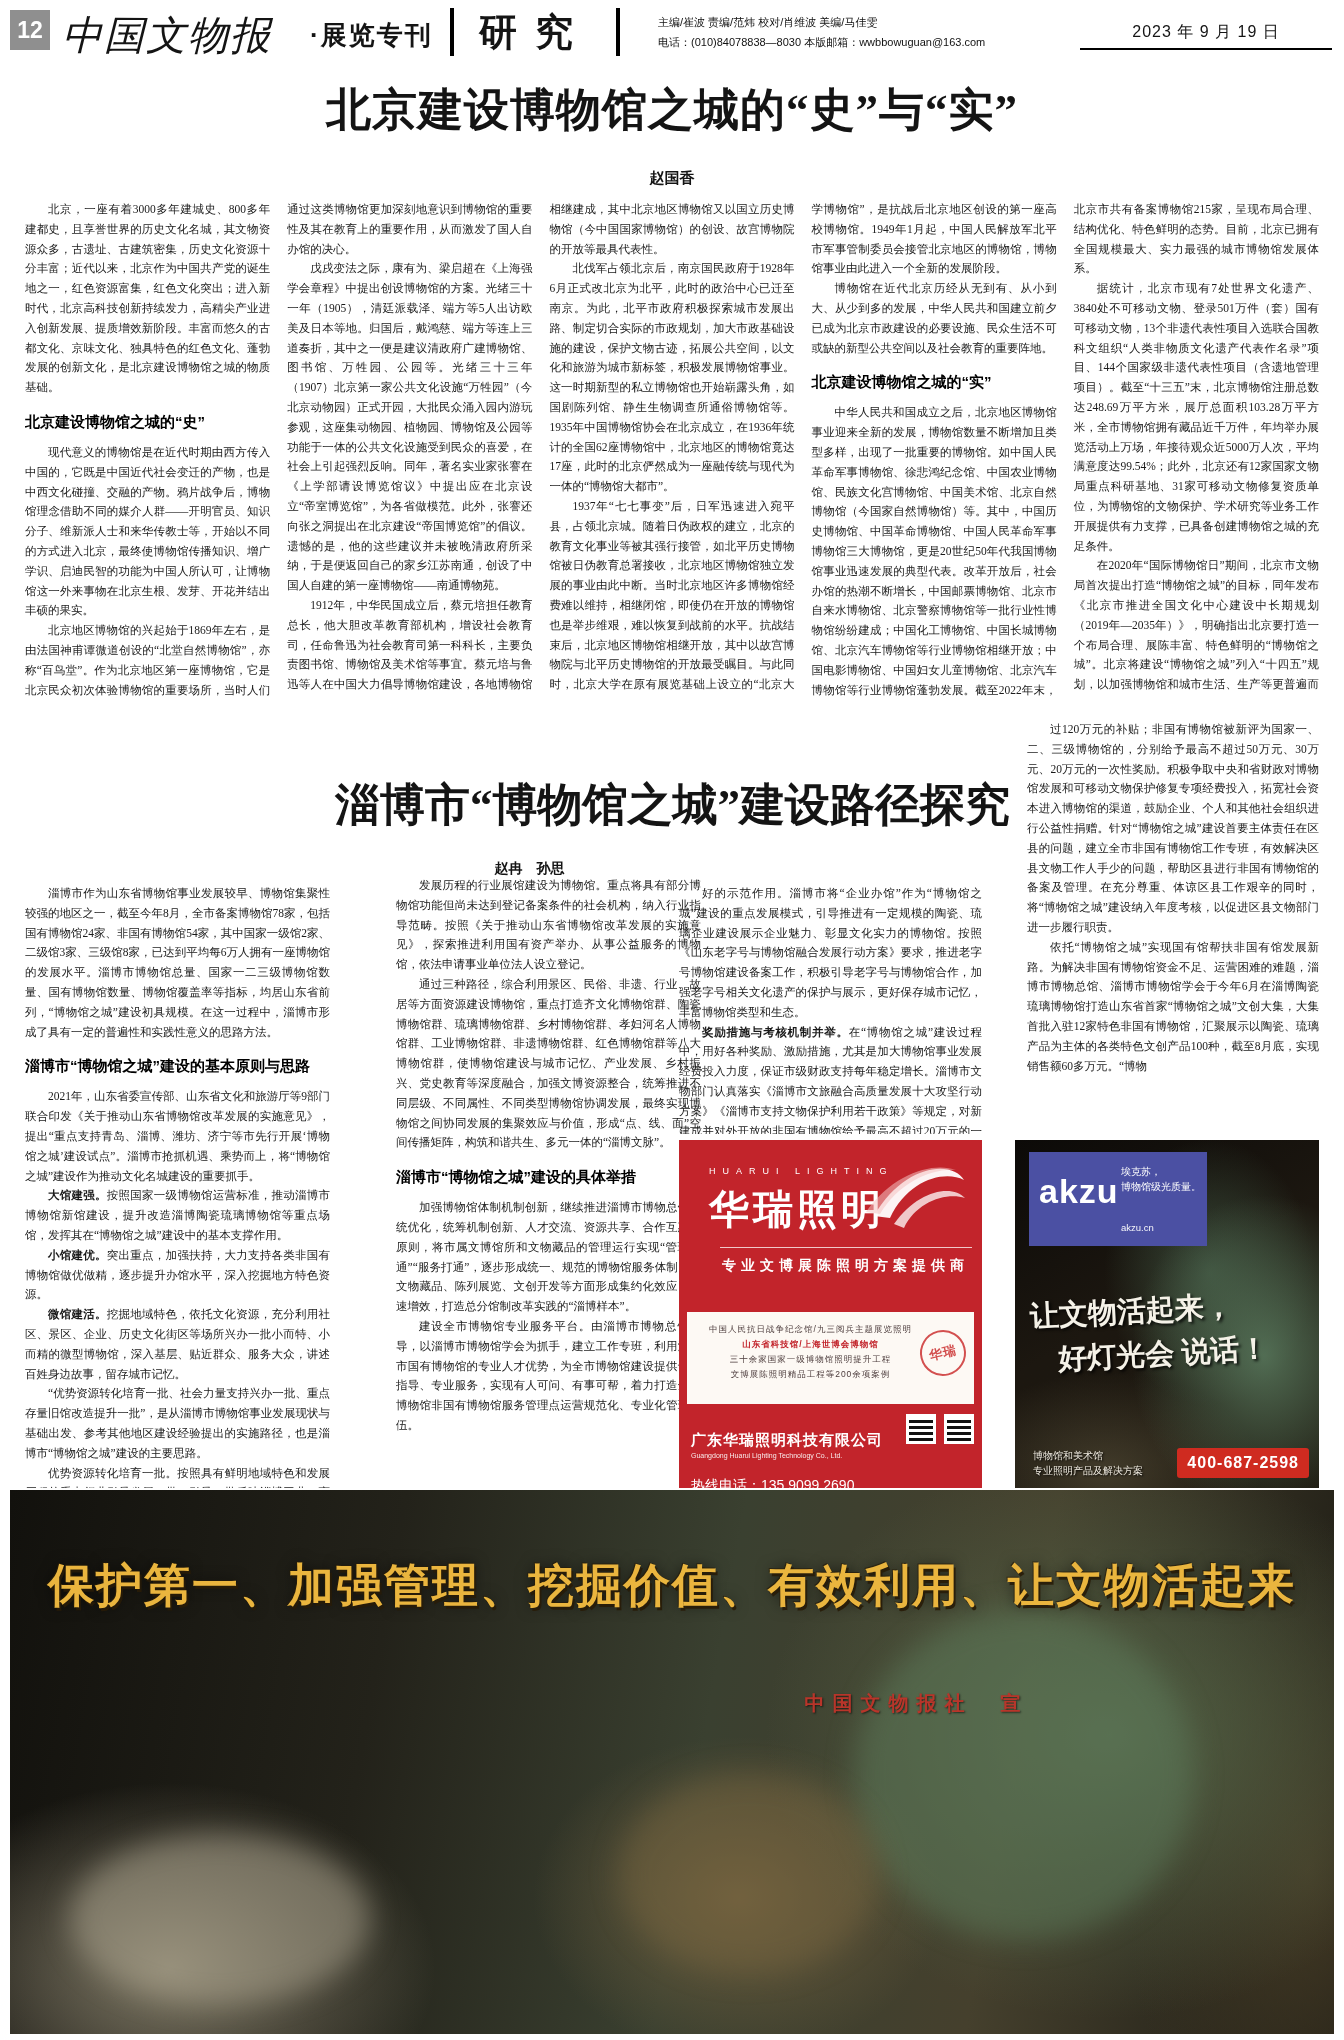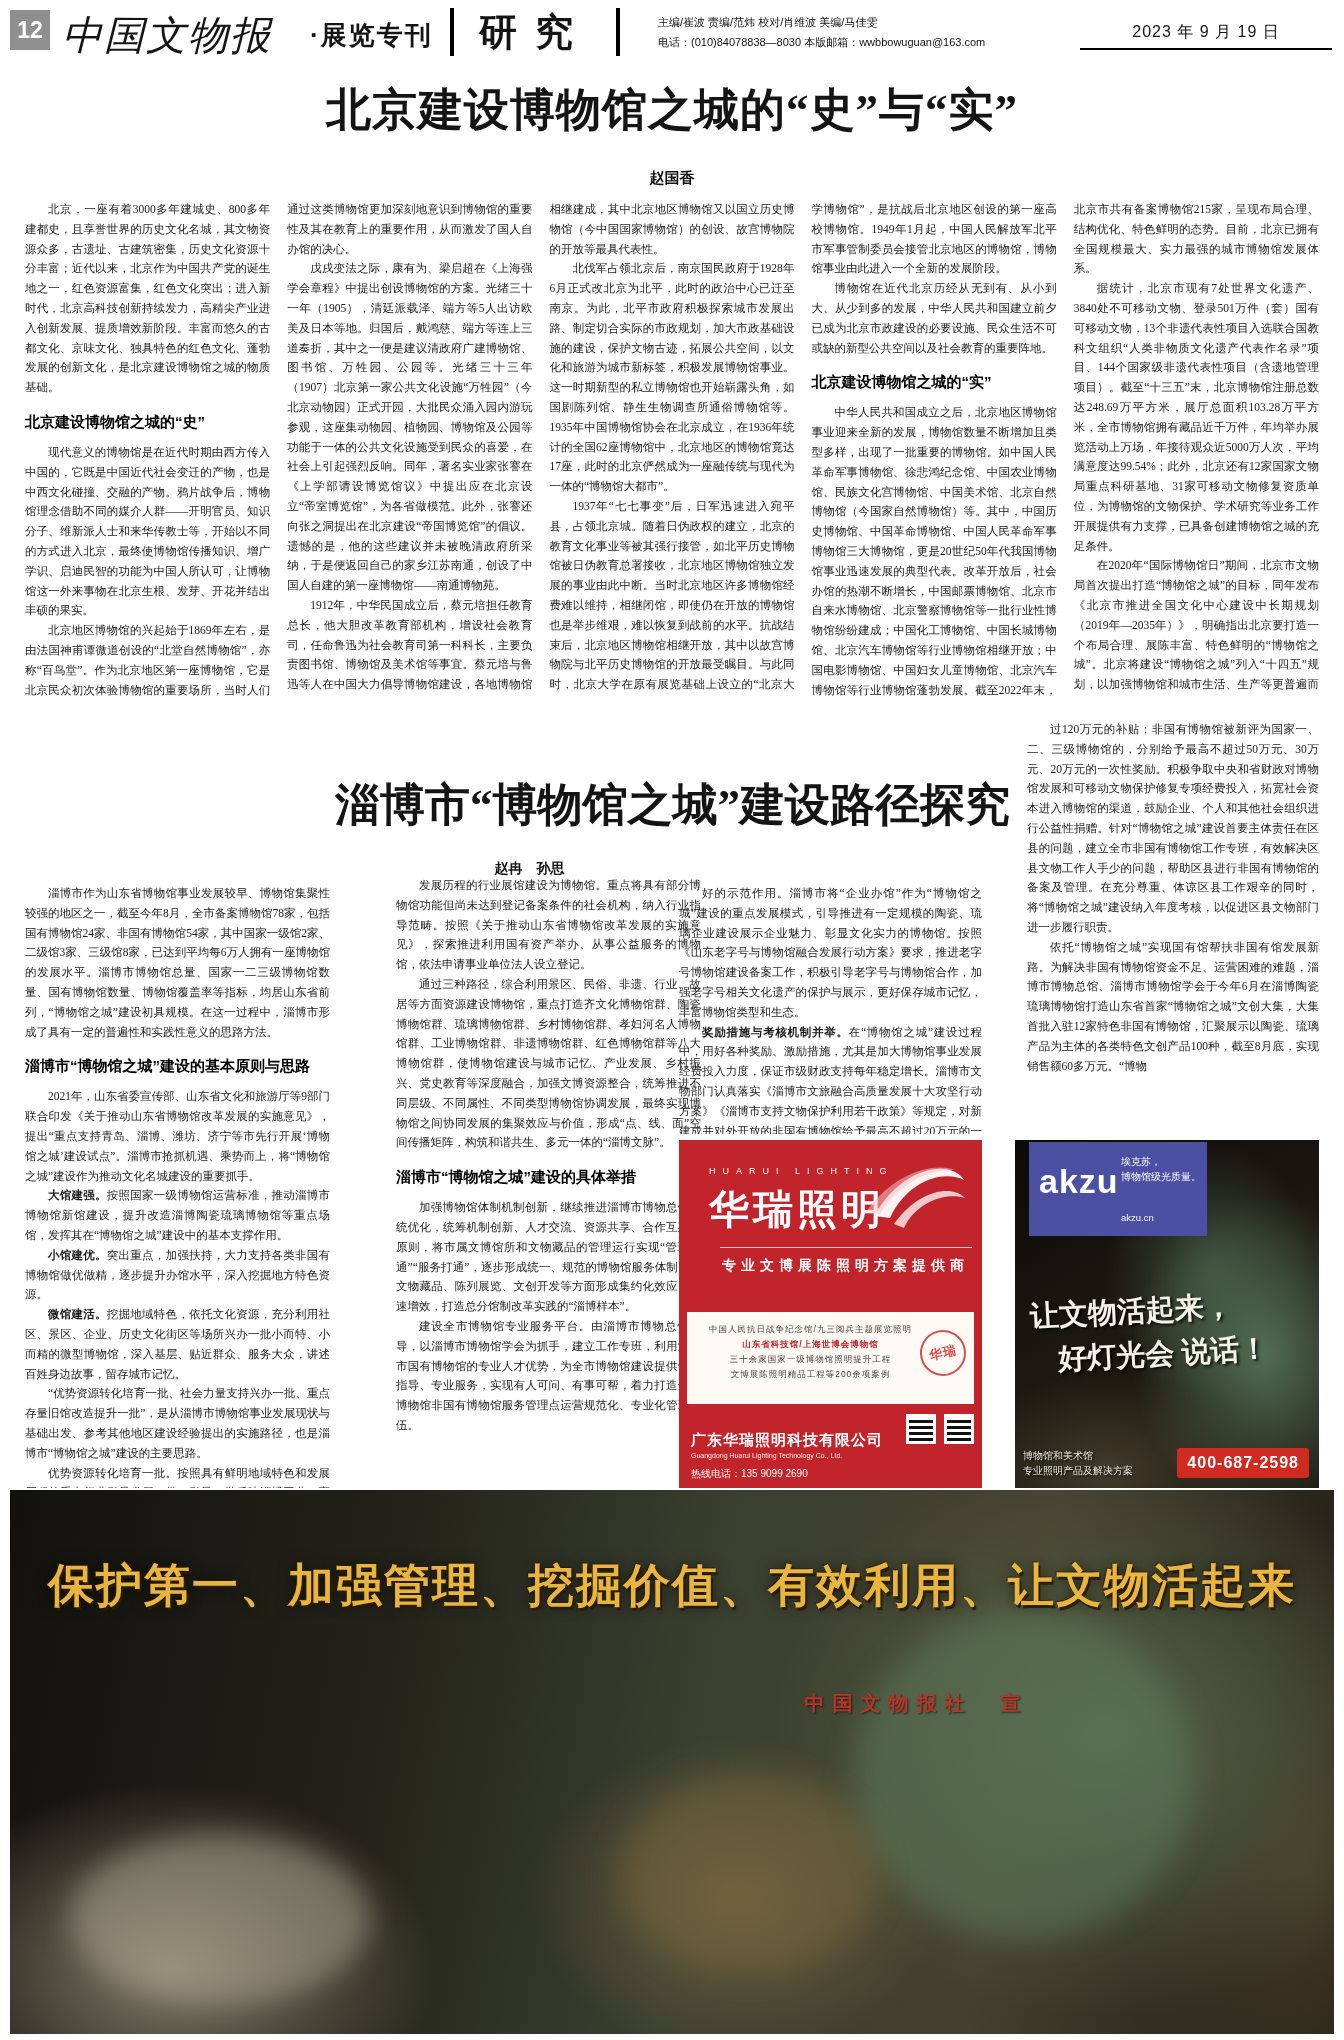--- a/index.html
+++ b/index.html
@@ -84,46 +84,46 @@
   .hr-mid .line { font-size:8.5px; line-height:15px; color:#4a3a3a; text-align:center; letter-spacing:1px;}
   .hr-mid .line:nth-child(3) { color:#c2242b; font-weight:bold; }
   .hr-seal {
     position:absolute; right:8px; top:18px; width:46px; height:46px; border-radius:50%;
     border:2px solid #c33; color:#c33; font:bold 13px/42px sans-serif; text-align:center;
     letter-spacing:1px; transform:rotate(-14deg); opacity:.85;
   }
   .hr-foot { position:relative; color:#fff; padding:27px 86px 0 12px; }
   .hr-co { font-size:15px; font-weight:bold; letter-spacing:1px; }
   .hr-co-en { font-size:7px; opacity:.9; margin-top:2px; }
-  .hr-contact { font-size:10px; margin-top:8px; line-height:13px; }
+  .hr-contact { font-size:14px; margin-top:20px; line-height:13px; }
   .hr-qr { position:absolute; top:10px; width:30px; height:30px; background:
       repeating-linear-gradient(0deg,#111 0 3px,#fff 3px 6px),
       repeating-linear-gradient(90deg,rgba(17,17,17,.9) 0 3px,rgba(255,255,255,.9) 3px 6px);
       border:3px solid #fff; }
   .hr-qr1 { right:46px; } .hr-qr2 { right:8px; }
   
   .ak-ad {
     position:absolute; left:990px; top:424px; width:304px; height:348px; overflow:hidden;
     background:
       radial-gradient(190px 230px at 82% 62%, rgba(90,122,94,.85) 0%, rgba(90,122,94,0) 70%),
       radial-gradient(150px 190px at 64% 38%, rgba(70,96,74,.7) 0%, rgba(70,96,74,0) 70%),
       radial-gradient(220px 140px at 30% 95%, rgba(96,88,64,.55) 0%, rgba(96,88,64,0) 70%),
       linear-gradient(150deg,#0c0a08 0%, #1c1710 45%, #26201573 100%), #151109;
     font-family:"Liberation Sans",sans-serif;
   }
-  .ak-box { position:absolute; left:14px; top:2px; width:178px; height:94px;
+  .ak-box { position:absolute; left:14px; top:12px; width:178px; height:94px;
     background:#4b50a3; color:#fff; padding:10px 8px 8px 10px; }
   .ak-logo { position:absolute; left:10px; top:22px; font:bold 34px/34px "Liberation Sans",sans-serif; letter-spacing:1px; }
   .ak-slog { position:absolute; left:92px; top:12px; font-size:10px; line-height:15px; }
   .ak-site { position:absolute; left:92px; top:70px; font-size:9.5px; opacity:.95; }
   .ak-script { position:absolute; left:16px; top:148px; color:#f5f2e8; transform:rotate(-3deg);
     font:bold 29px/44px "Liberation Serif",serif; text-shadow:2px 2px 3px rgba(0,0,0,.8); }
   .ak-script .l2 { margin-left:26px; }
   .ak-foot { position:absolute; left:0; right:0; bottom:10px; display:flex;
-    justify-content:space-between; align-items:flex-end; padding:0 10px 0 8px; }
+    justify-content:space-between; align-items:flex-end; padding:0 10px 0 18px; }
   .ak-foot-txt { color:#efeadf; font-size:10px; line-height:15px; text-shadow:1px 1px 2px #000; }
   .ak-phone { background:#cf2b20; color:#fff; font:bold 16px/20px "Liberation Sans",sans-serif;
     padding:5px 10px; border-radius:3px; letter-spacing:1px; }
   
   .banner {
     position:absolute; left:10px; top:1490px; width:1324px; height:544px; overflow:hidden;
     background:
       radial-gradient(430px 300px at 12% 88%, rgba(160,152,128,.75) 0%, rgba(160,152,128,0) 62%),
       radial-gradient(520px 430px at 83% 45%, rgba(86,104,74,.9) 0%, rgba(86,104,74,0) 66%),
       radial-gradient(330px 260px at 55% 75%, rgba(118,99,64,.8) 0%, rgba(118,99,64,0) 62%),

